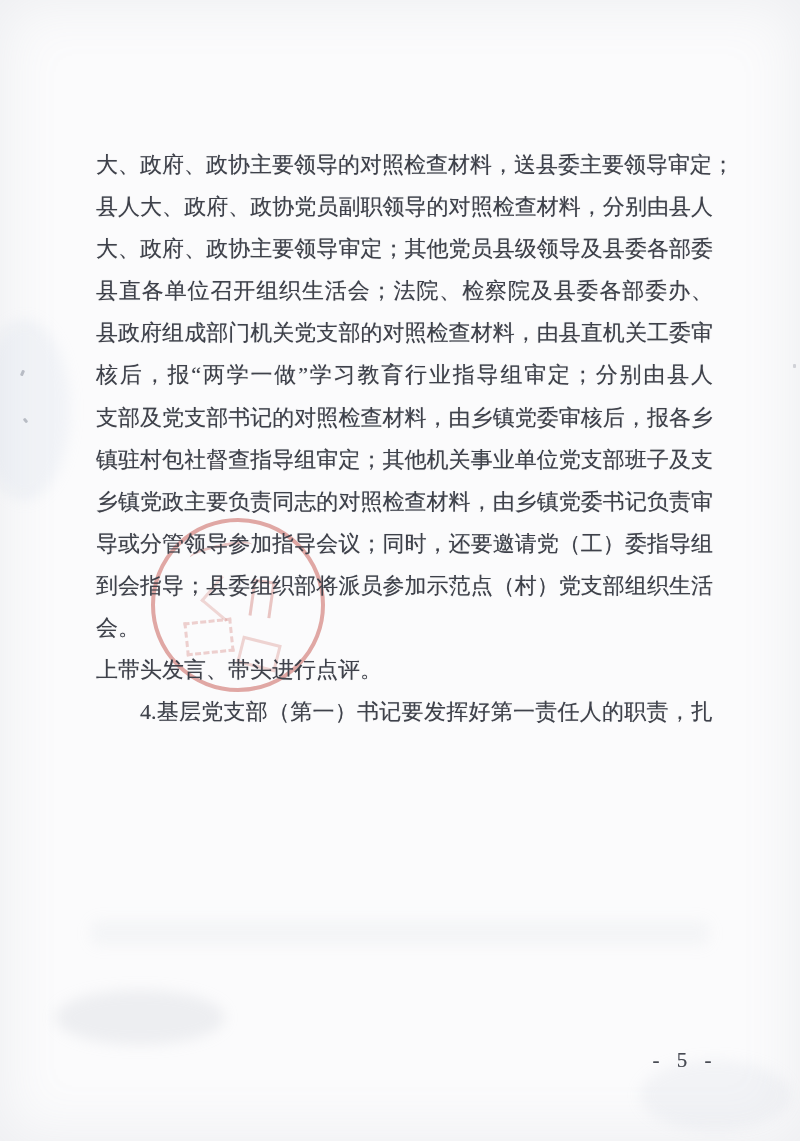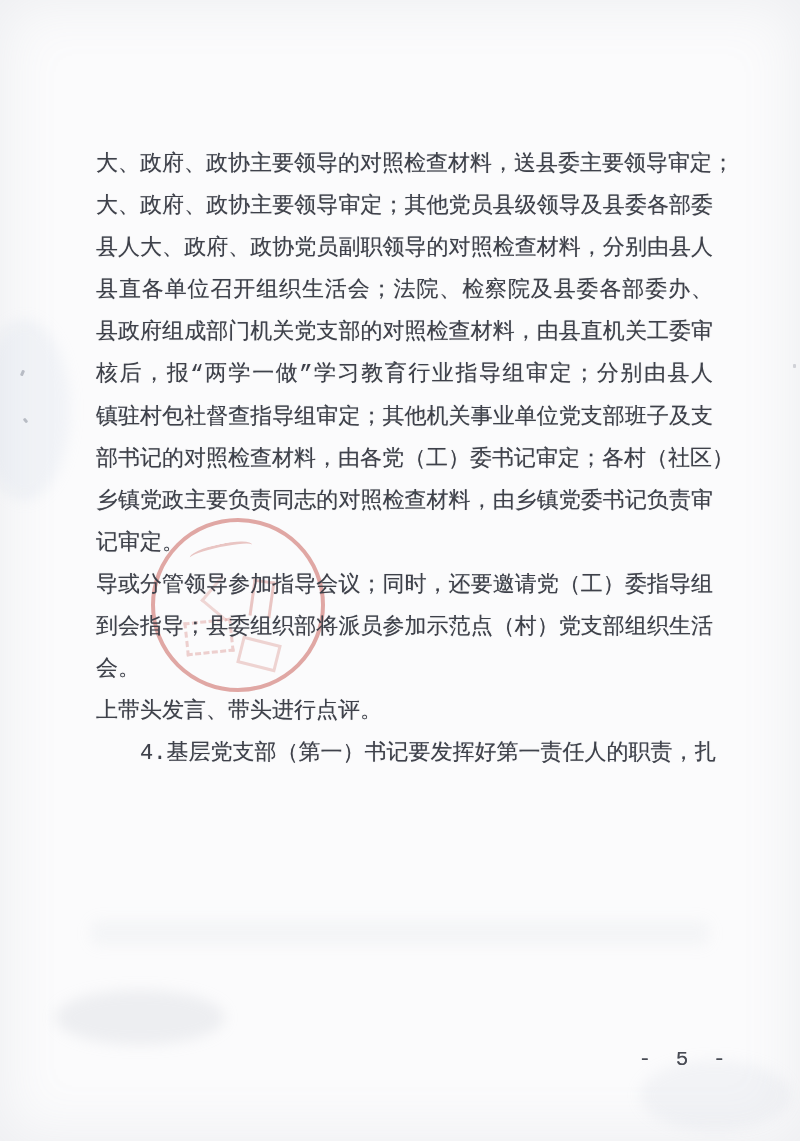--- a/index.html
+++ b/index.html
@@ -7,21 +7,21 @@
     padding: 0;
     background: #e8e8ea;
   }
   .page {
     position: relative;
     width: 800px;
     height: 1141px;
     margin: 0 auto;
     background: #fbfbfc;
     overflow: hidden;
-    font-family: Liberation Mono, monospace;
+    font-family: Liberation Serif, serif;
     box-shadow: inset 0 0 60px rgba(150,158,172,0.14);
   }
   
   .smudge {
     position: absolute;
     pointer-events: none;
     border-radius: 50%;
     filter: blur(7px);
   }
   .smudge.s1 { left: 55px;  top: 990px;  width: 170px; height: 55px; background: rgba(175,182,196,0.18); }
@@ -119,29 +119,28 @@
   <div class="seal">
     <div class="mark m1"></div>
     <div class="mark m2"></div>
     <div class="mark m3"></div>
     <div class="mark m4"></div>
     <div class="mark m5"></div>
   </div>
 
   <div class="doc-body">
       <div class="line">大、政府、政协主要领导的对照检查材料，送县委主要领导审定；</div>
+      <div class="line">县人大、政府、政协党员副职领导的对照检查材料，分别由县人</div>
       <div class="line">大、政府、政协主要领导审定；其他党员县级领导及县委各部委</div>
-      <div class="line">县人大、政府、政协党员副职领导的对照检查材料，分别由县人</div>
       <div class="line">县直各单位召开组织生活会；法院、检察院及县委各部委办、</div>
       <div class="line">县政府组成部门机关党支部的对照检查材料，由县直机关工委审</div>
       <div class="line">核后，报“两学一做”学习教育行业指导组审定；分别由县人</div>
+      <div class="line">支部及党支部书记的对照检查材料，由乡镇党委审核后，报各乡</div>
       <div class="line">镇驻村包社督查指导组审定；其他机关事业单位党支部班子及支</div>
-      <div class="line">部书记的对照检查材料，由各党（工）委书记审定；各村（社区）</div>
       <div class="line">乡镇党政主要负责同志的对照检查材料，由乡镇党委书记负责审</div>
-      <div class="line last">记审定。</div>
       <div class="line">导或分管领导参加指导会议；同时，还要邀请党（工）委指导组</div>
       <div class="line">到会指导；县委组织部将派员参加示范点（村）党支部组织生活</div>
       <div class="line last">会。</div>
       <div class="line last">上带头发言、带头进行点评。</div>
       <div class="line indent">4.基层党支部（第一）书记要发挥好第一责任人的职责，扎</div>
     </div>
 
   <div class="page-number">- 5 -</div>
 
 </div>

